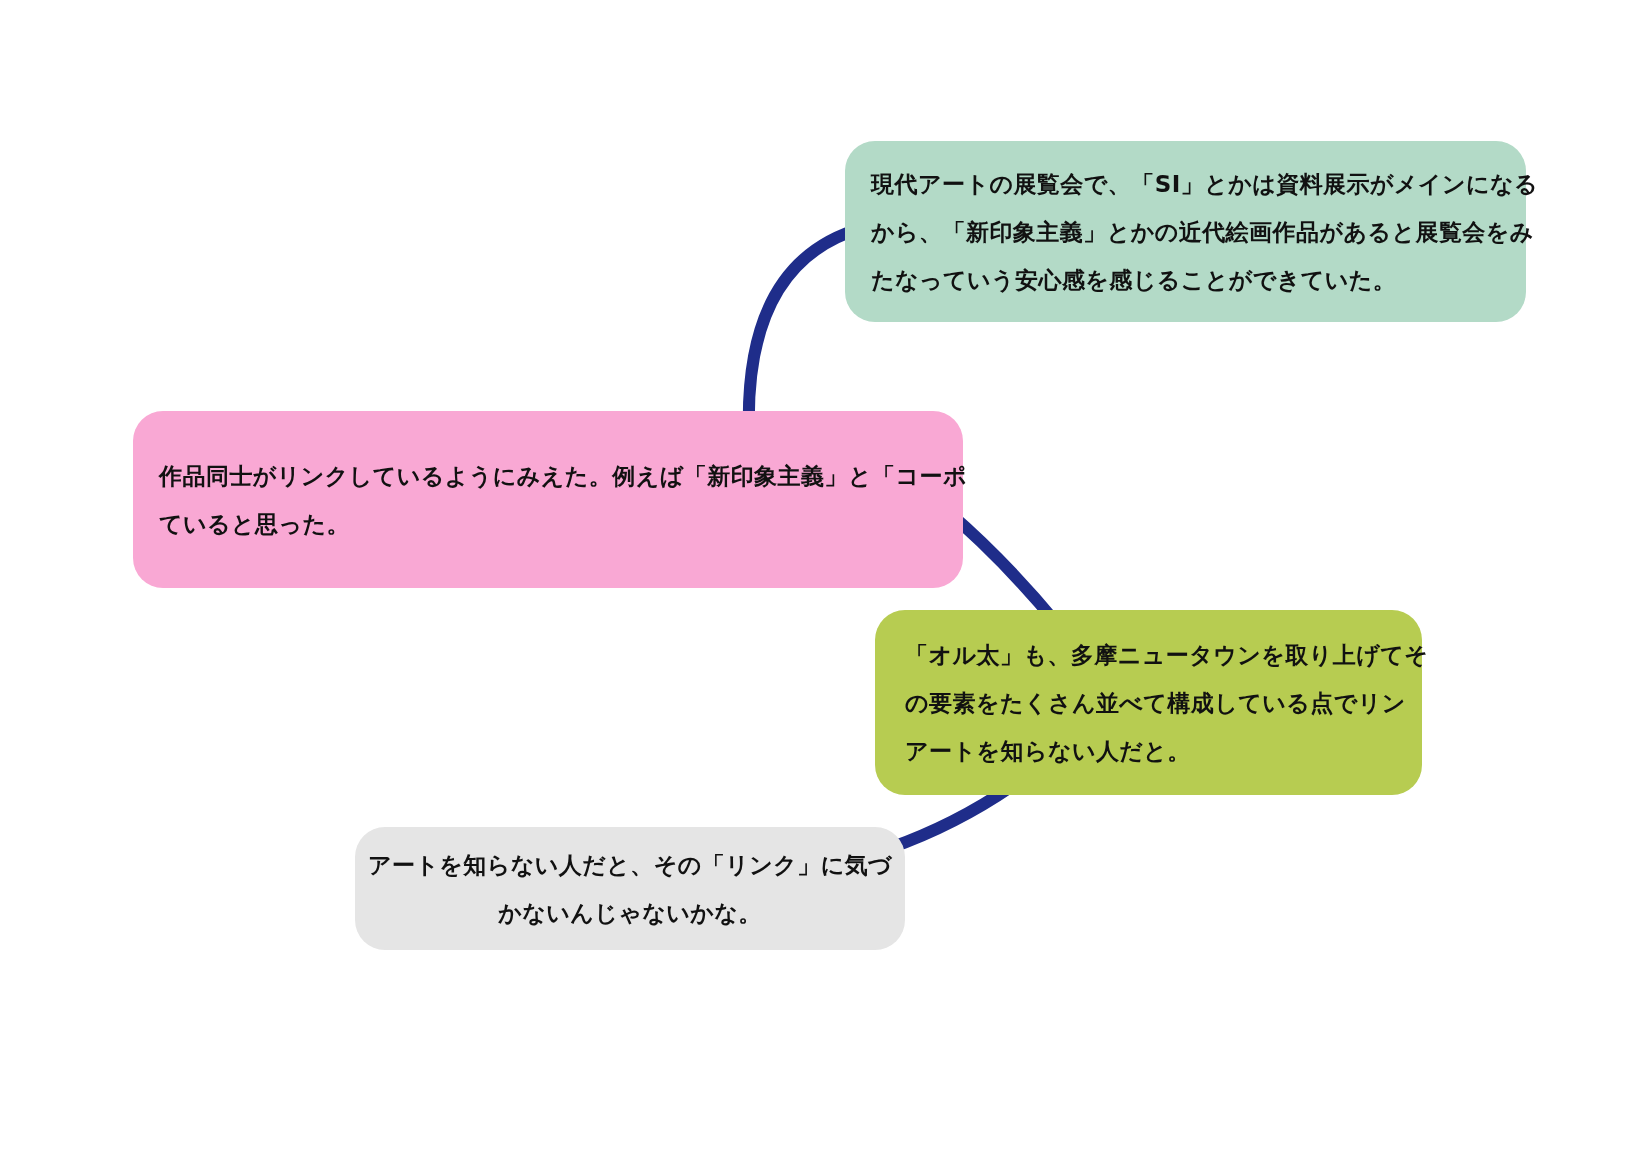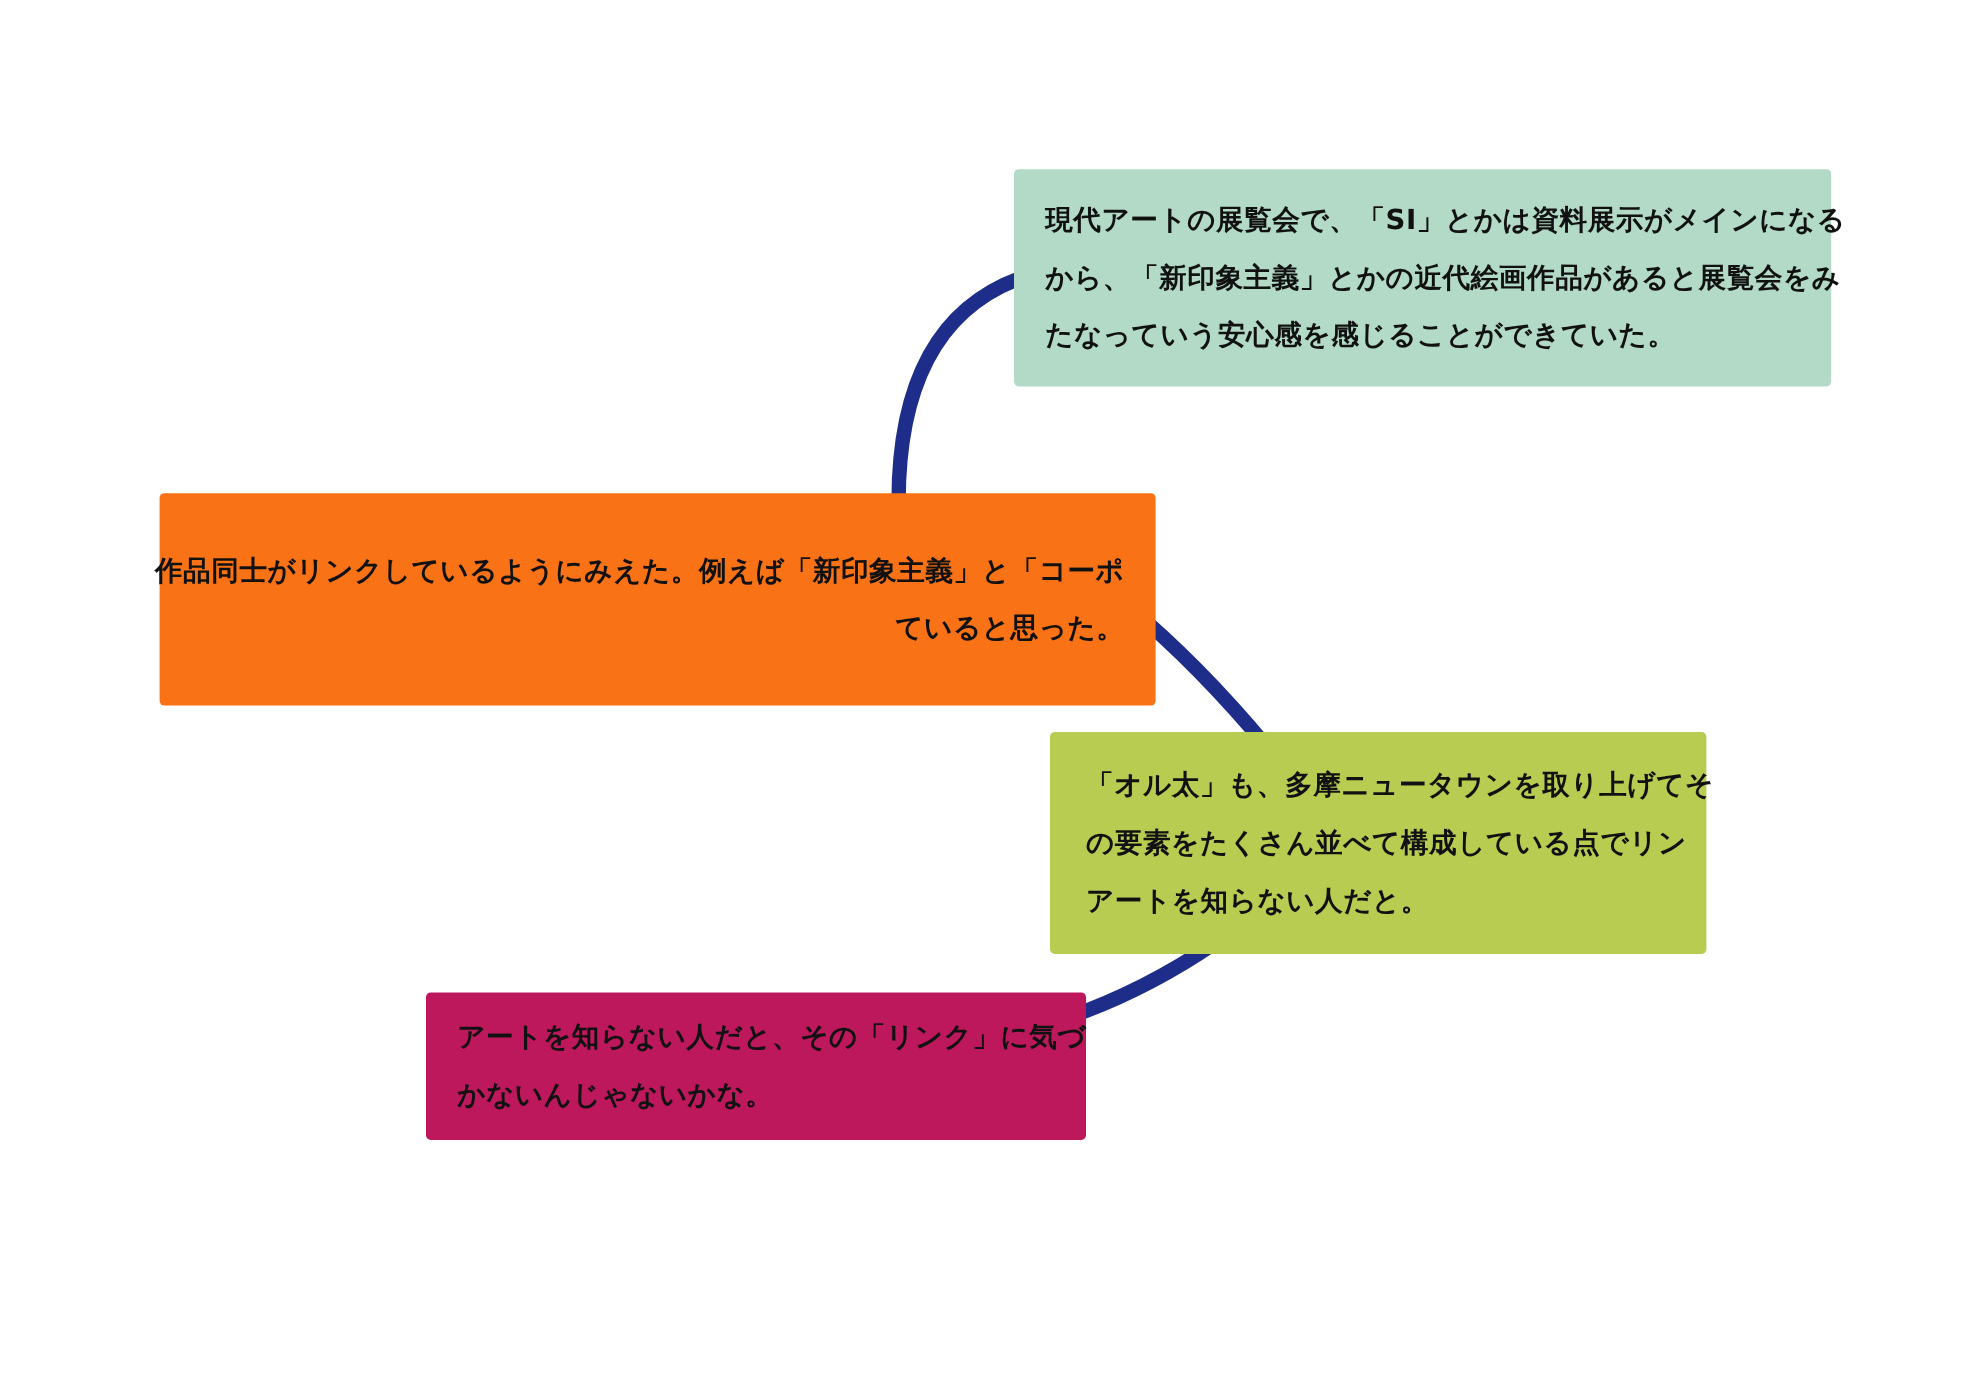--- a/index.html
+++ b/index.html
@@ -18,21 +18,21 @@
   .connector-layer {
     position: absolute;
     left: 0;
     top: 0;
     z-index: 1;
   }
   .node {
     position: absolute;
     z-index: 2;
     box-sizing: border-box;
-    border-radius: 4px;
+    border-radius: 30px;
     display: flex;
     flex-direction: column;
     justify-content: center;
     padding: 0 26px;
     font-weight: bold;
     font-size: 23px;
     color: #111111;
   }
   .node .line {
     line-height: 48px;
@@ -54,29 +54,29 @@
     <path d="M 940 505 Q 1000 555 1058 625" fill="none" stroke-width="12" stroke-linecap="butt" stroke="#1f2d8a"></path>
     <path d="M 1012 786 Q 955 825 890 848" fill="none" stroke-width="12" stroke-linecap="butt" stroke="#1f2d8a"></path>
   </svg>
 
   <div class="node node-exhibition" style="background: rgb(179, 218, 199);">
     <div class="line">現代アートの展覧会で、「SI」とかは資料展示がメインになる</div>
     <div class="line">から、「新印象主義」とかの近代絵画作品があると展覧会をみ</div>
     <div class="line">たなっていう安心感を感じることができていた。</div>
   </div>
 
-  <div class="node node-link" style="background: #f97316; align-items: flex-end;">
+  <div class="node node-link" style="background: #f9a8d4;">
     <div class="line">作品同士がリンクしているようにみえた。例えば「新印象主義」と「コーポ</div>
     <div class="line">ていると思った。</div>
   </div>
 
   <div class="node node-oruta" style="background: rgb(183, 204, 81); padding-left: 30px;">
     <div class="line">「オル太」も、多摩ニュータウンを取り上げてそ</div>
     <div class="line">の要素をたくさん並べて構成している点でリン</div>
     <div class="line">アートを知らない人だと。</div>
   </div>
 
-  <div class="node node-unaware" style="background: #be185d;">
+  <div class="node node-unaware" style="background: #e5e5e5; align-items: center;">
     <div class="line">アートを知らない人だと、その「リンク」に気づ</div>
     <div class="line">かないんじゃないかな。</div>
   </div>
 
 </div>
 
 </body></html>

